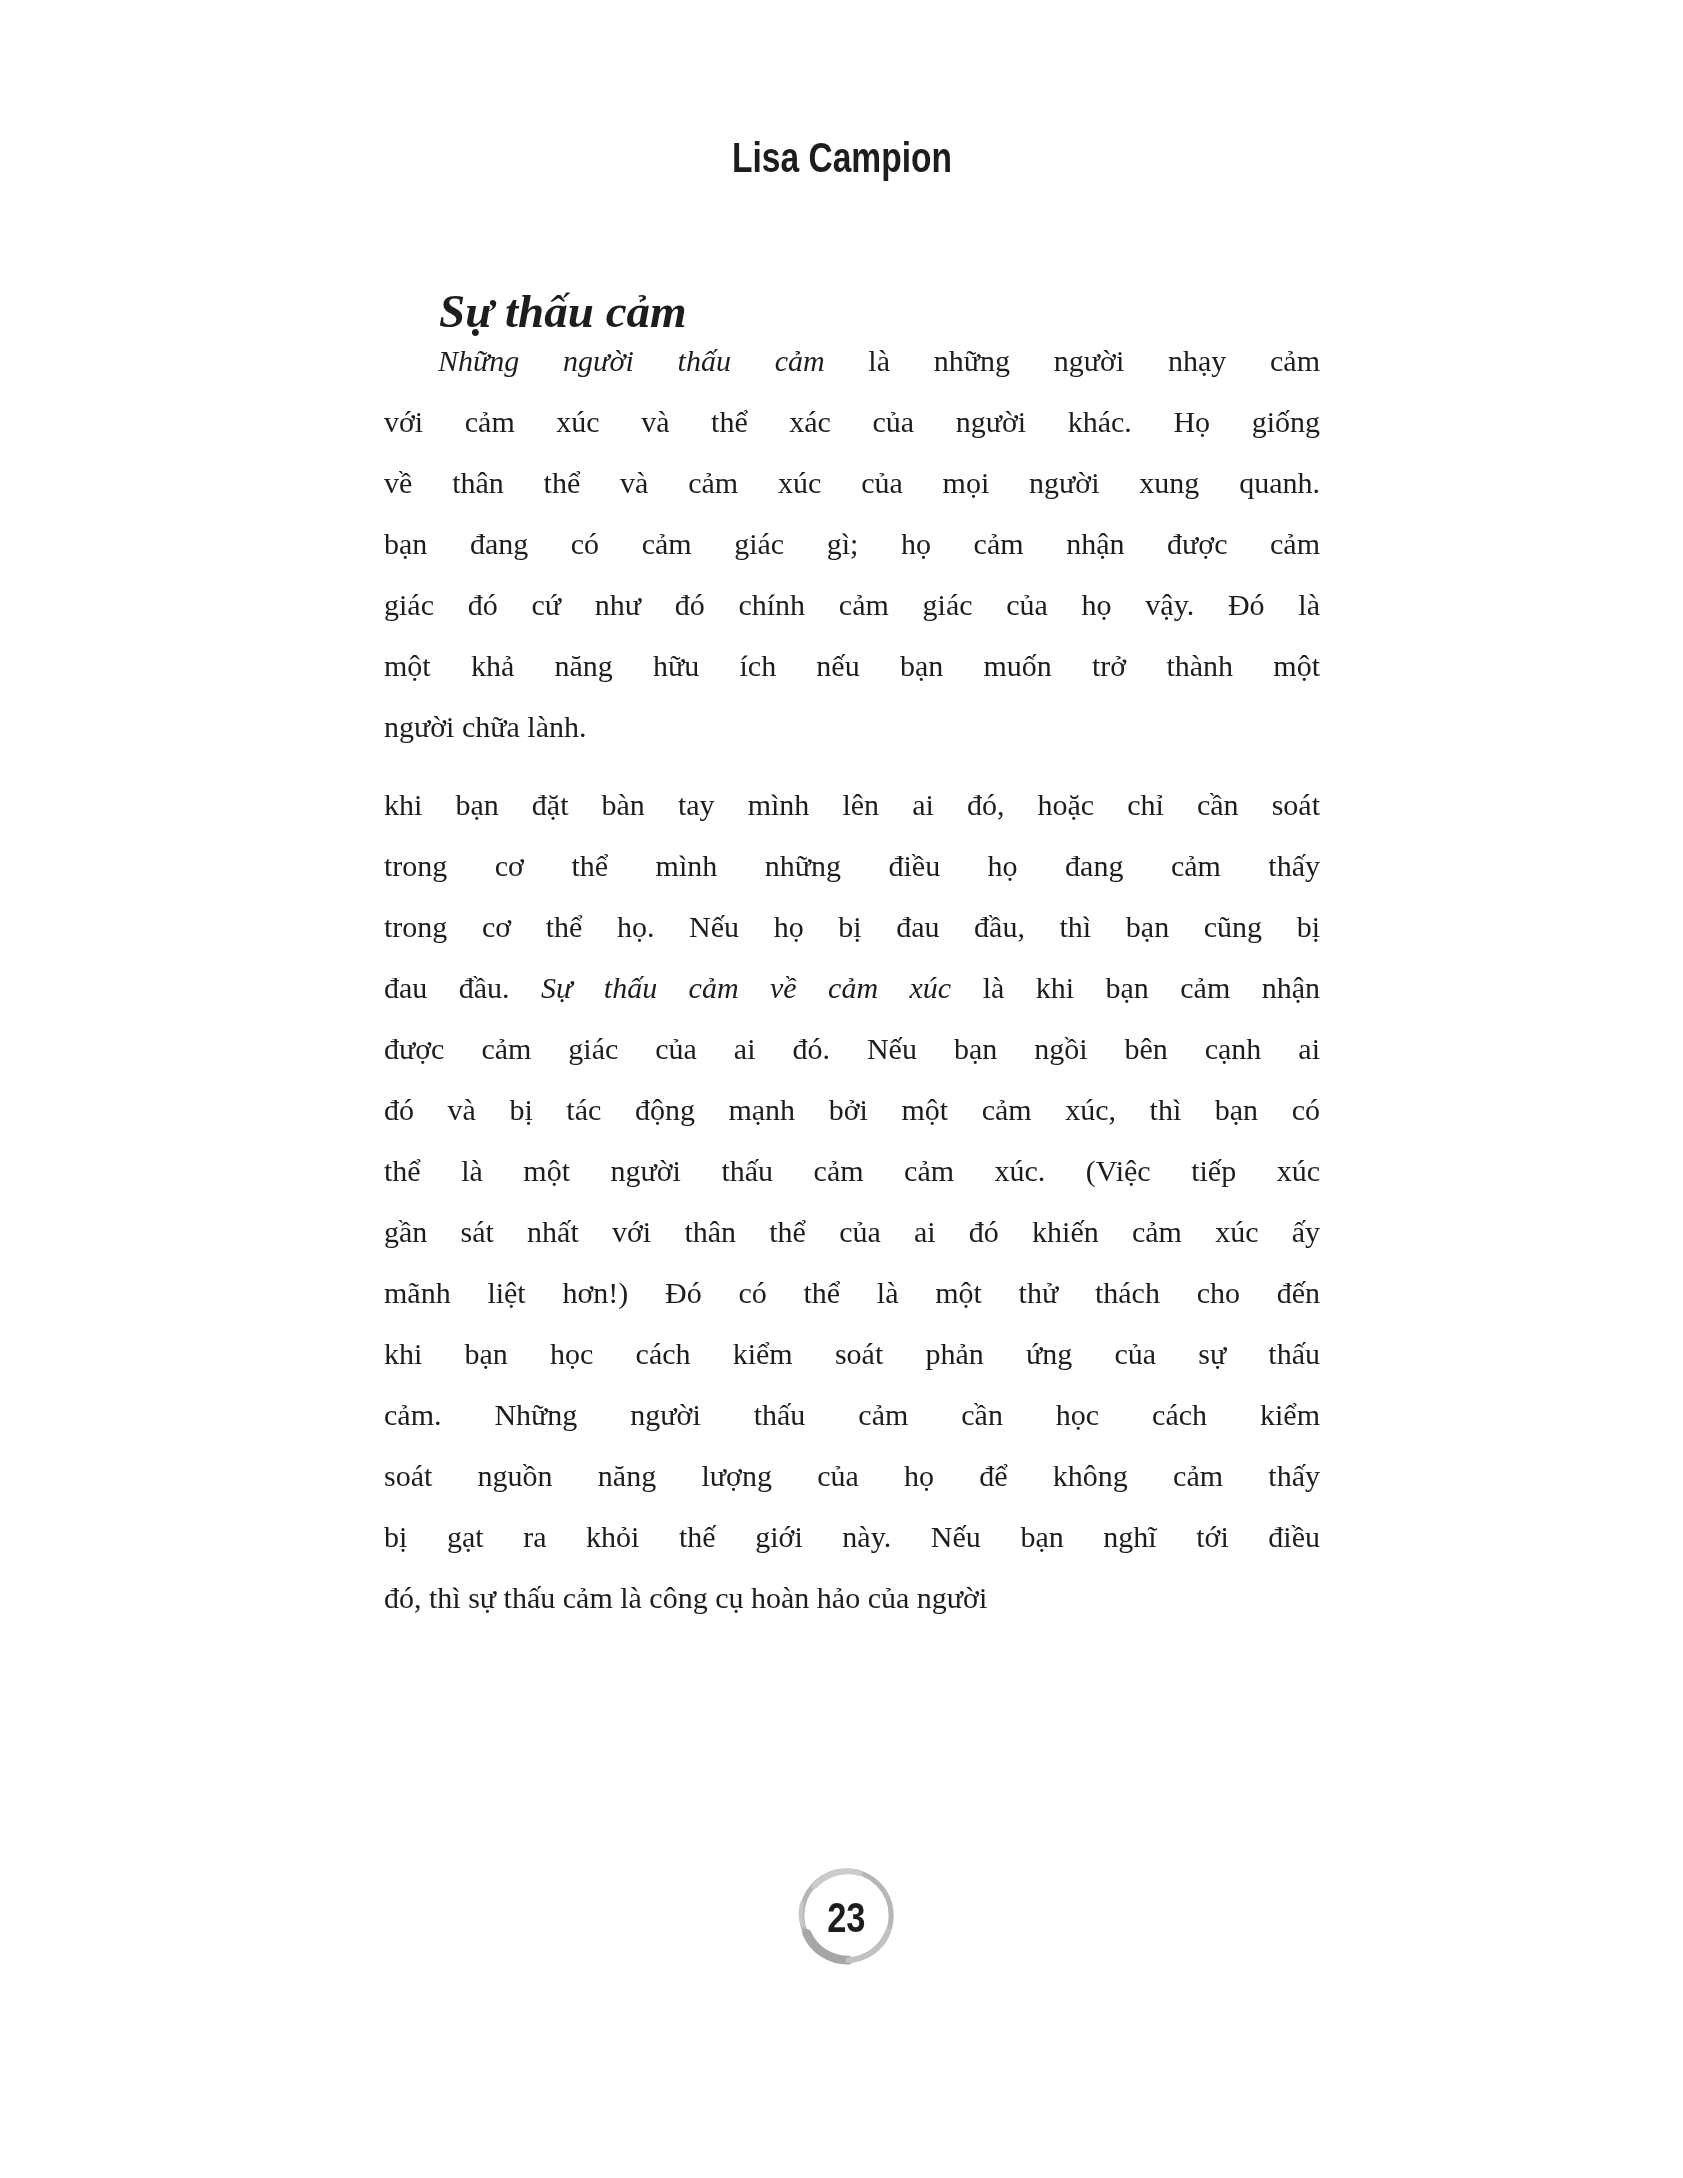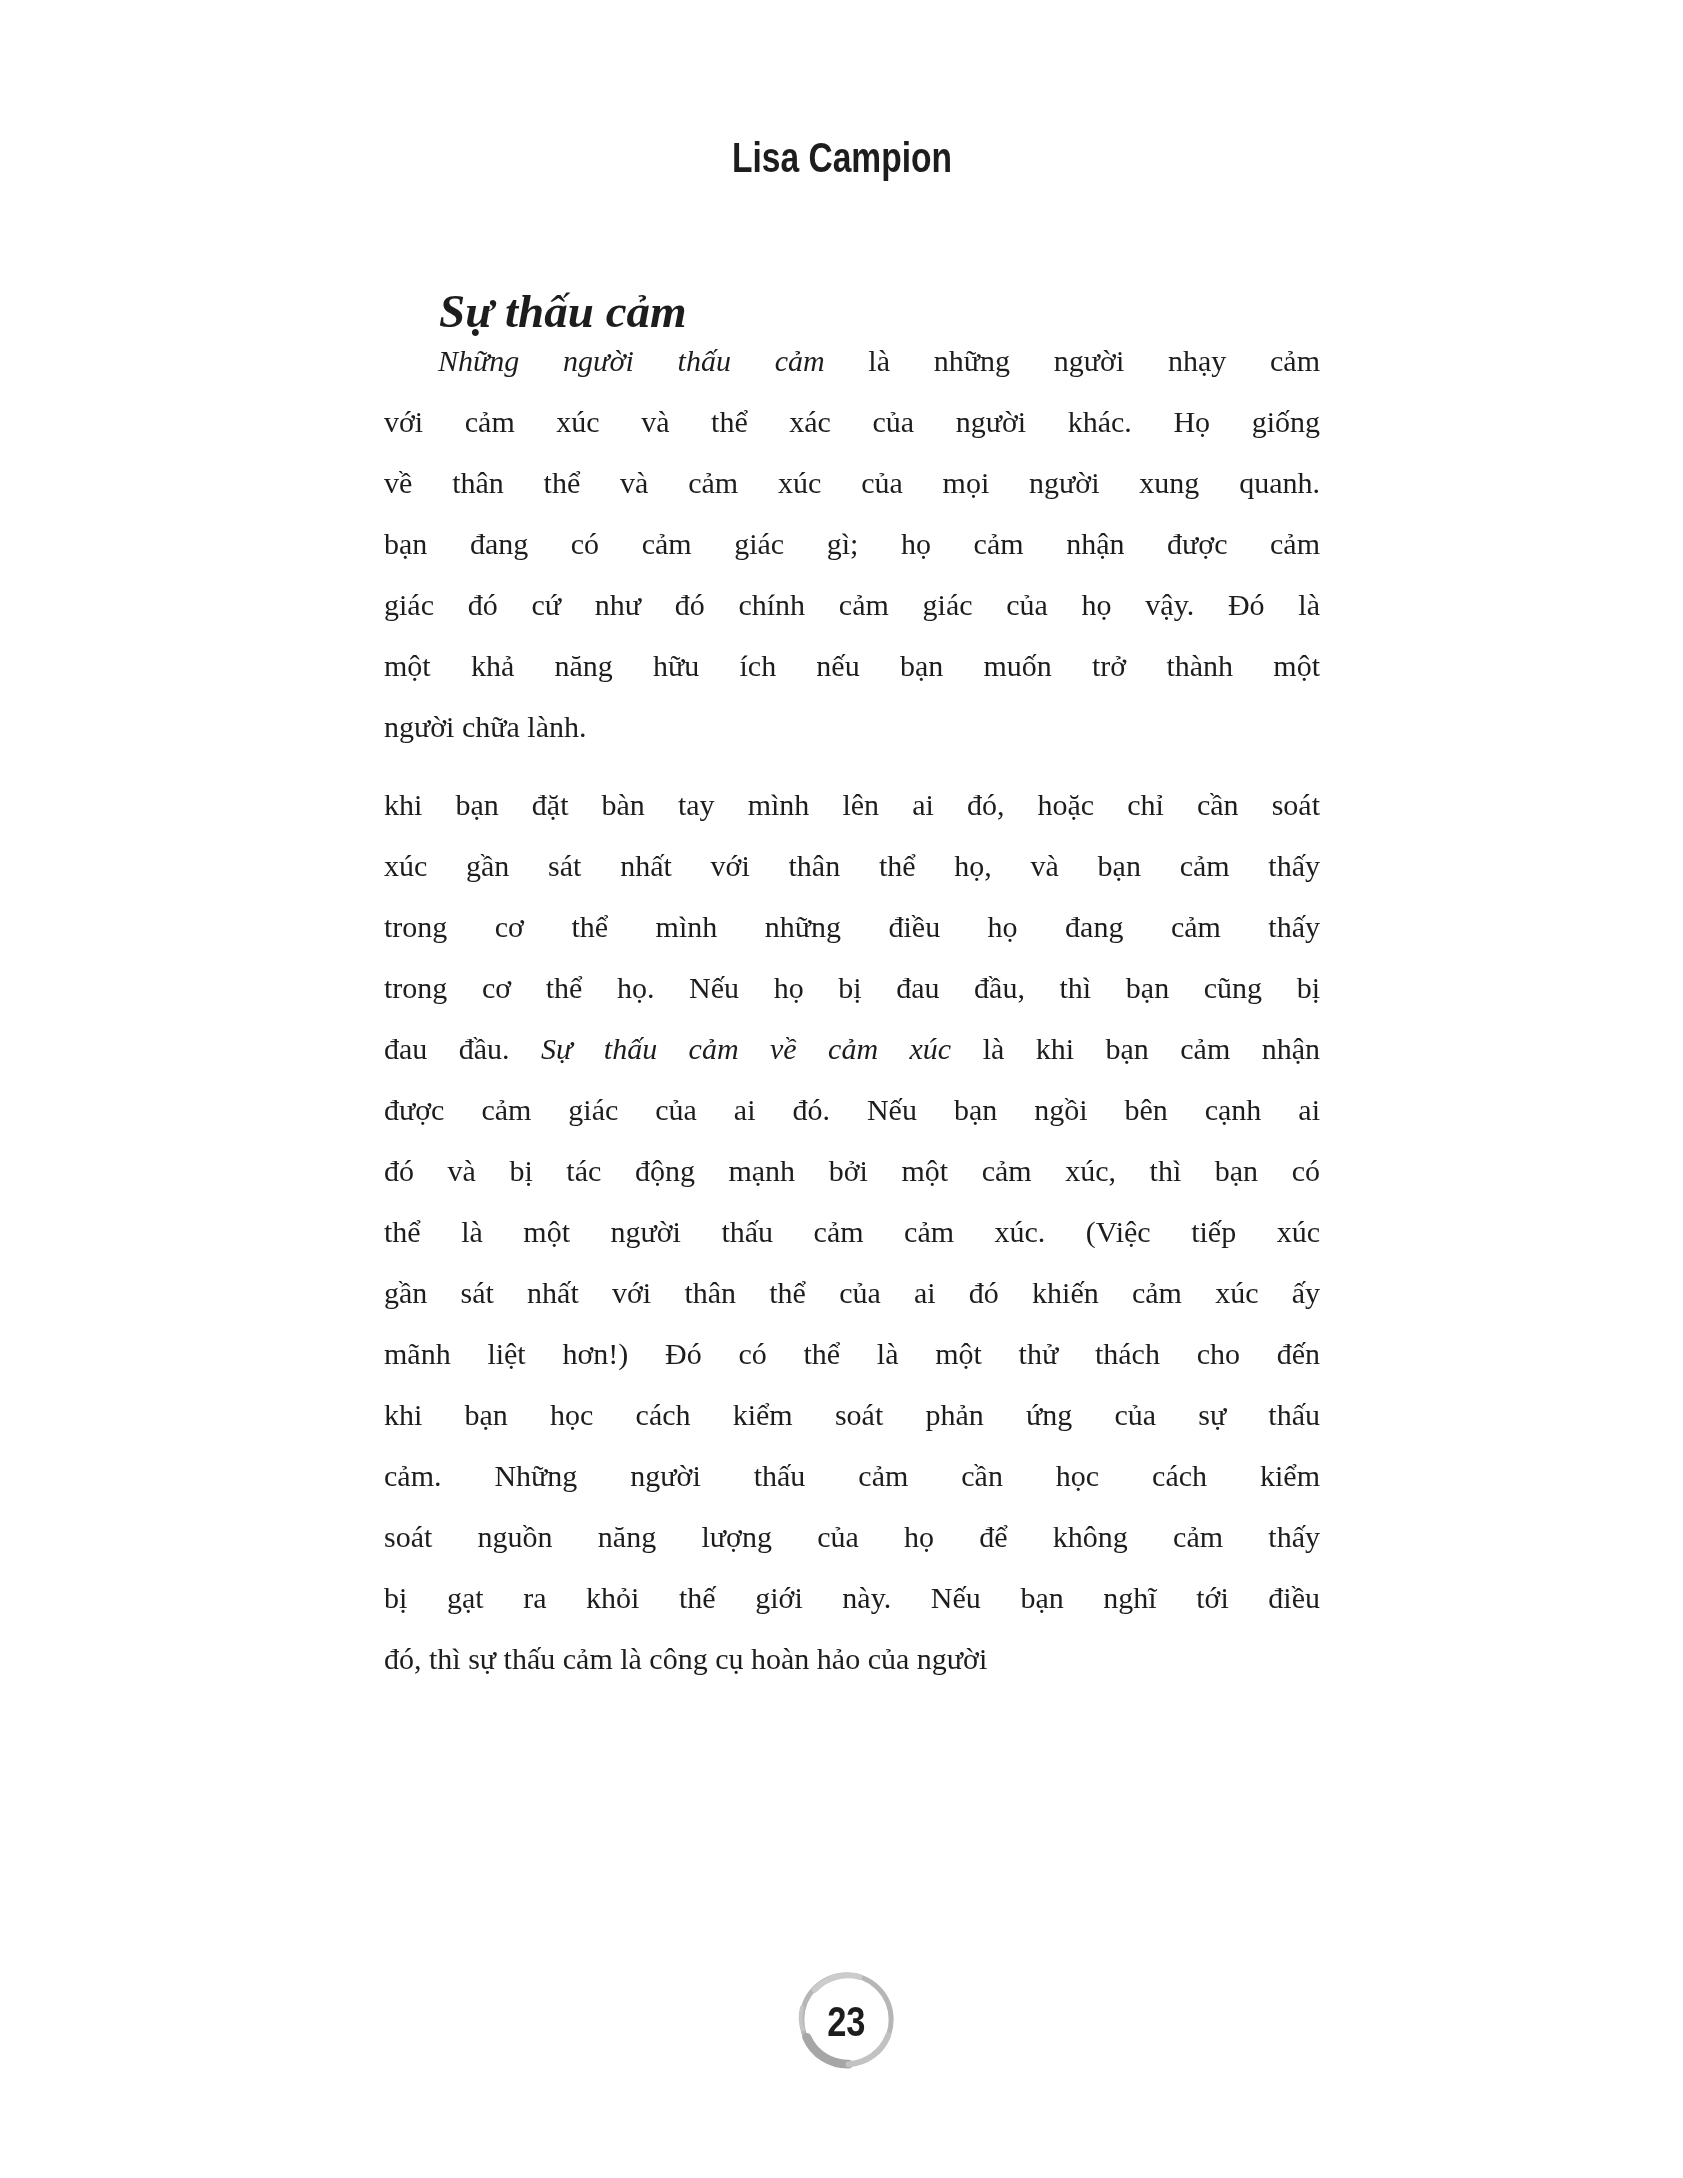--- a/index.html
+++ b/index.html
@@ -58,21 +58,21 @@
     text-align: justify;
     text-align-last: justify;
     white-space: normal;
   }
   .line.first { padding-left: 54px; }
   .line.last { text-align-last: left; }
   .it { font-style: italic; }
   .page-number-wrap {
     position: absolute;
     left: 785px;
-    top: 1960px;
+    top: 1856px;
     width: 123px;
     height: 123px;
   }
   .page-number-circle {
     position: absolute;
     left: 0;
     top: 0;
     width: 123px;
     height: 123px;
   }
@@ -112,21 +112,20 @@
         <div class="line first"><span class="it">Những người thấu cảm</span><span> là những người nhạy cảm</span></div>
         <div class="line"><span>với cảm xúc và thể xác của người khác. Họ giống</span></div>
         <div class="line"><span>về thân thể và cảm xúc của mọi người xung quanh.</span></div>
         <div class="line"><span>bạn đang có cảm giác gì; họ cảm nhận được cảm</span></div>
         <div class="line"><span>giác đó cứ như đó chính cảm giác của họ vậy. Đó là</span></div>
         <div class="line"><span>một khả năng hữu ích nếu bạn muốn trở thành một</span></div>
         <div class="line last"><span>người chữa lành.</span></div>
       </div>
       <div class="para">
         <div class="line"><span>khi bạn đặt bàn tay mình lên ai đó, hoặc chỉ cần soát</span></div>
-        <div class="line"><span>xúc gần sát nhất với thân thể họ, và bạn cảm thấy</span></div>
         <div class="line"><span>trong cơ thể mình những điều họ đang cảm thấy</span></div>
         <div class="line"><span>trong cơ thể họ. Nếu họ bị đau đầu, thì bạn cũng bị</span></div>
         <div class="line"><span>đau đầu. </span><span class="it">Sự thấu cảm về cảm xúc</span><span> là khi bạn cảm nhận</span></div>
         <div class="line"><span>được cảm giác của ai đó. Nếu bạn ngồi bên cạnh ai</span></div>
         <div class="line"><span>đó và bị tác động mạnh bởi một cảm xúc, thì bạn có</span></div>
         <div class="line"><span>thể là một người thấu cảm cảm xúc. (Việc tiếp xúc</span></div>
         <div class="line"><span>gần sát nhất với thân thể của ai đó khiến cảm xúc ấy</span></div>
         <div class="line"><span>mãnh liệt hơn!) Đó có thể là một thử thách cho đến</span></div>
         <div class="line"><span>khi bạn học cách kiểm soát phản ứng của sự thấu</span></div>
         <div class="line"><span>cảm. Những người thấu cảm cần học cách kiểm</span></div>

